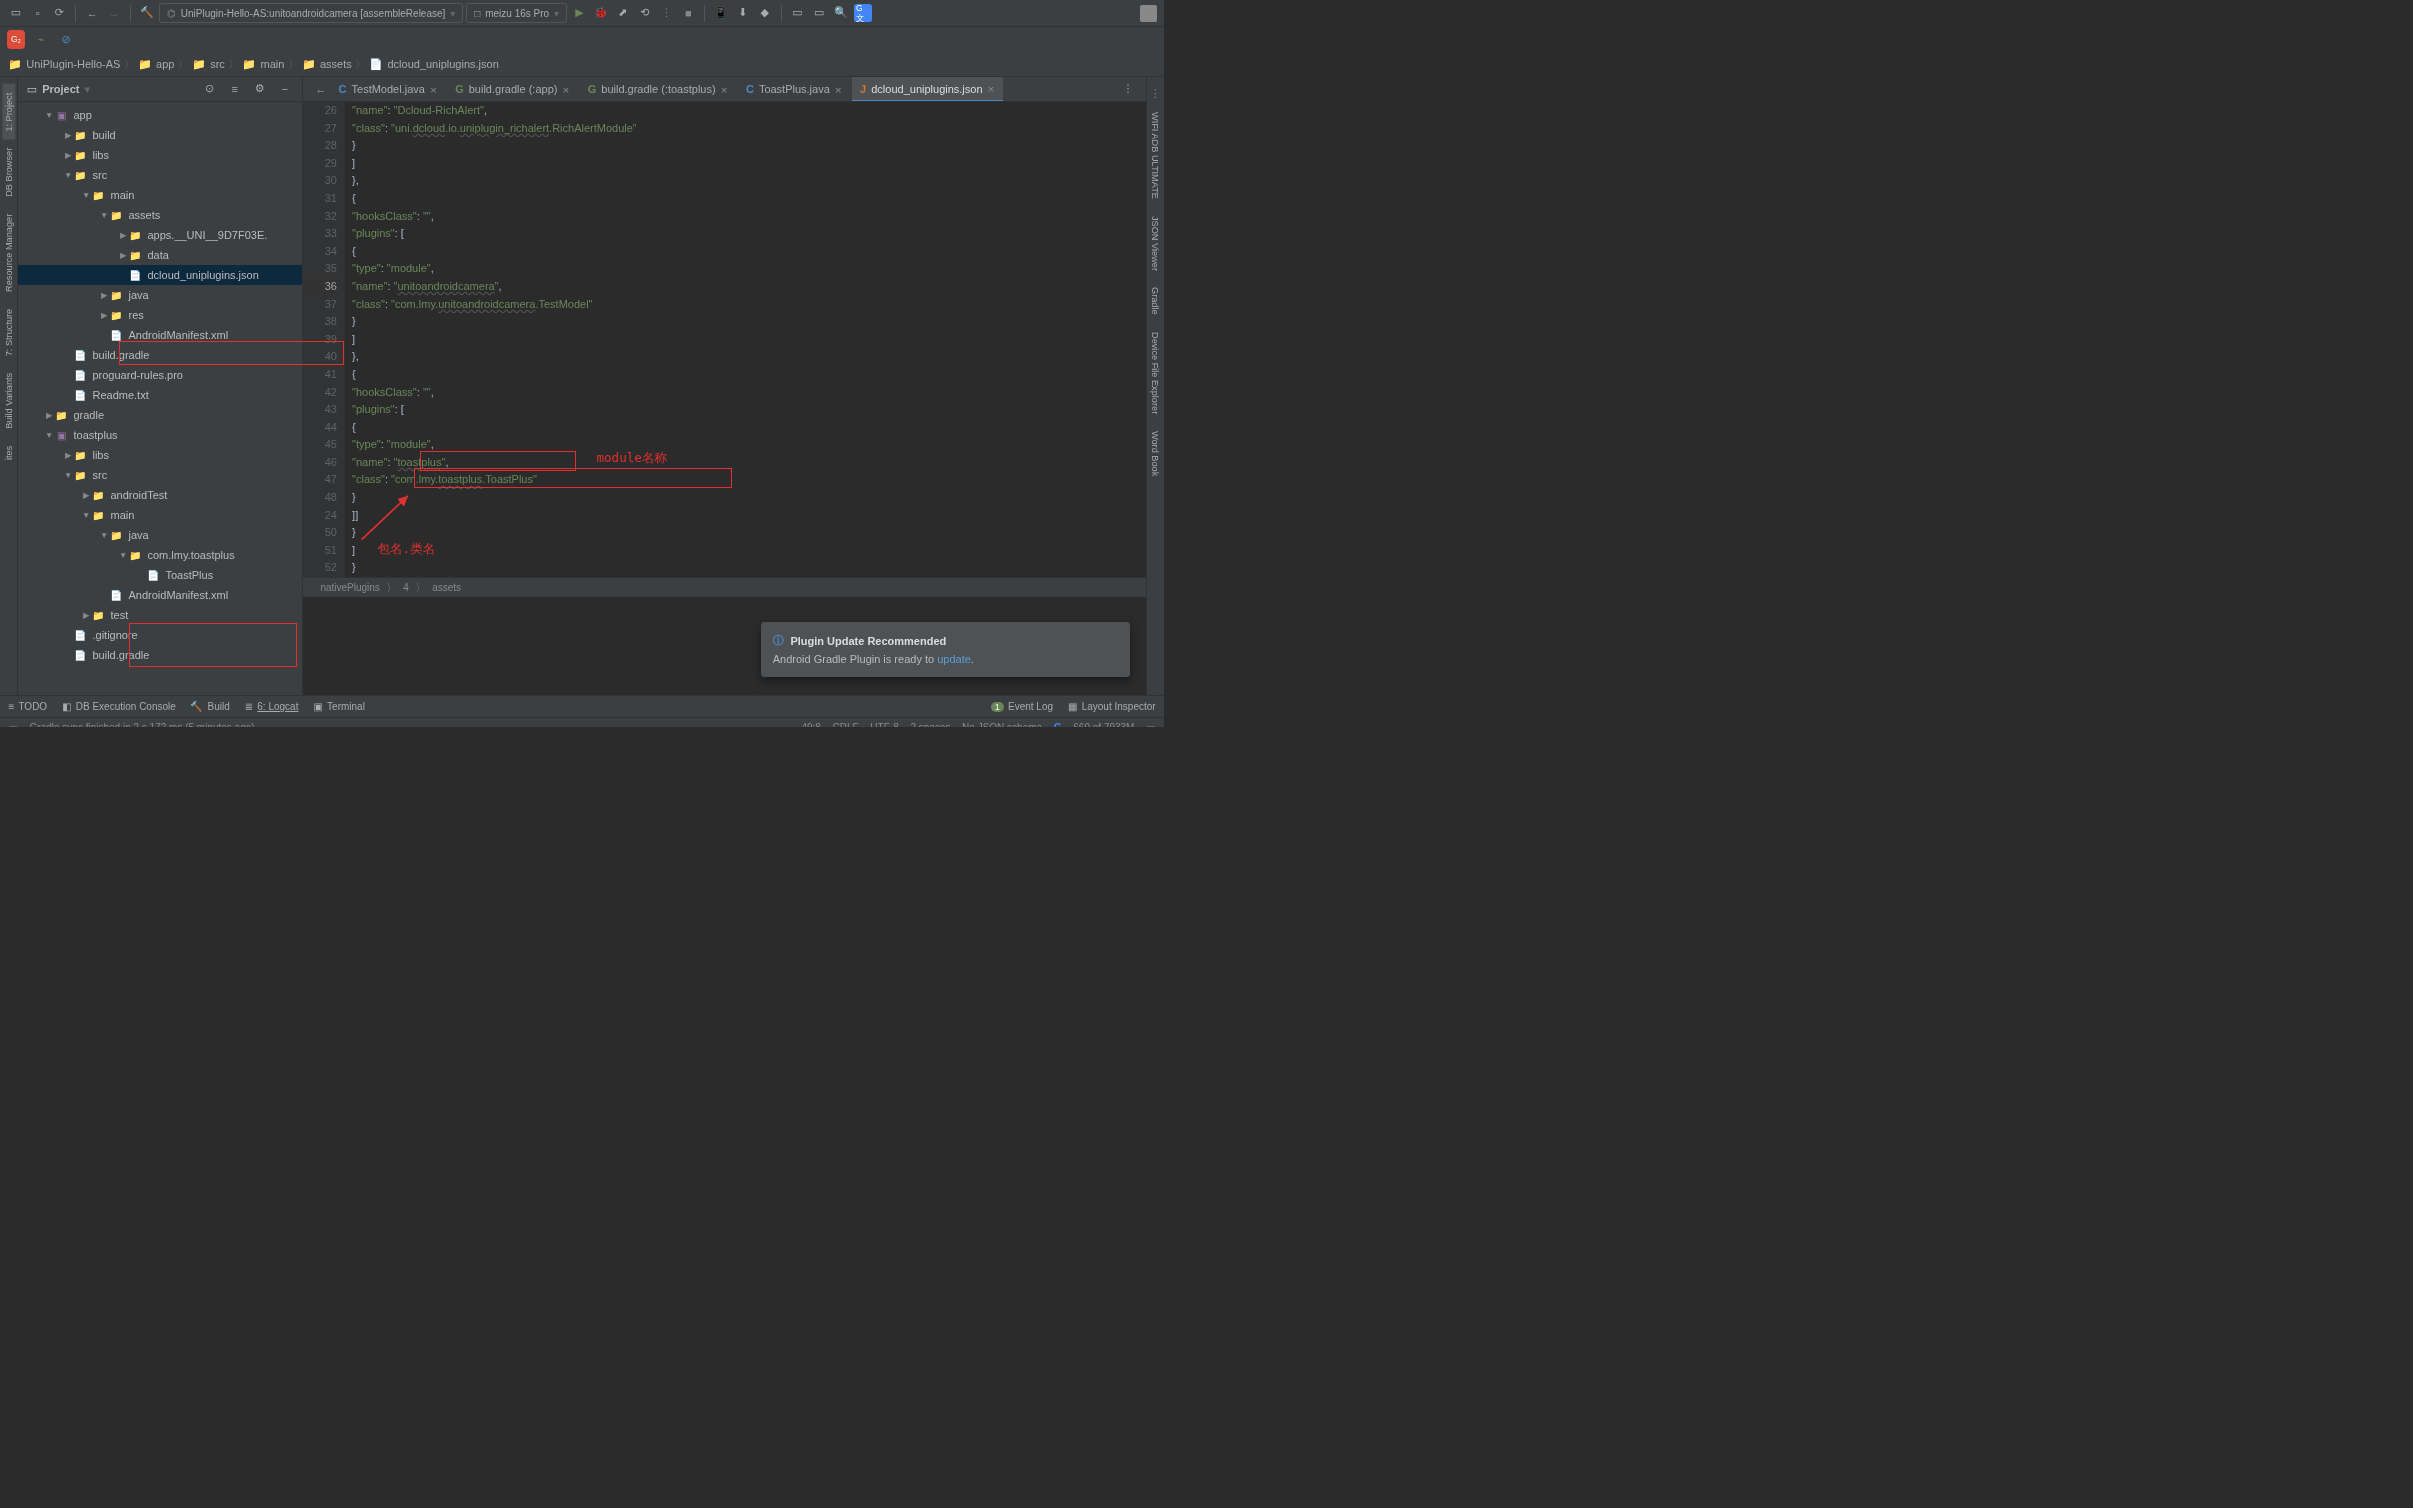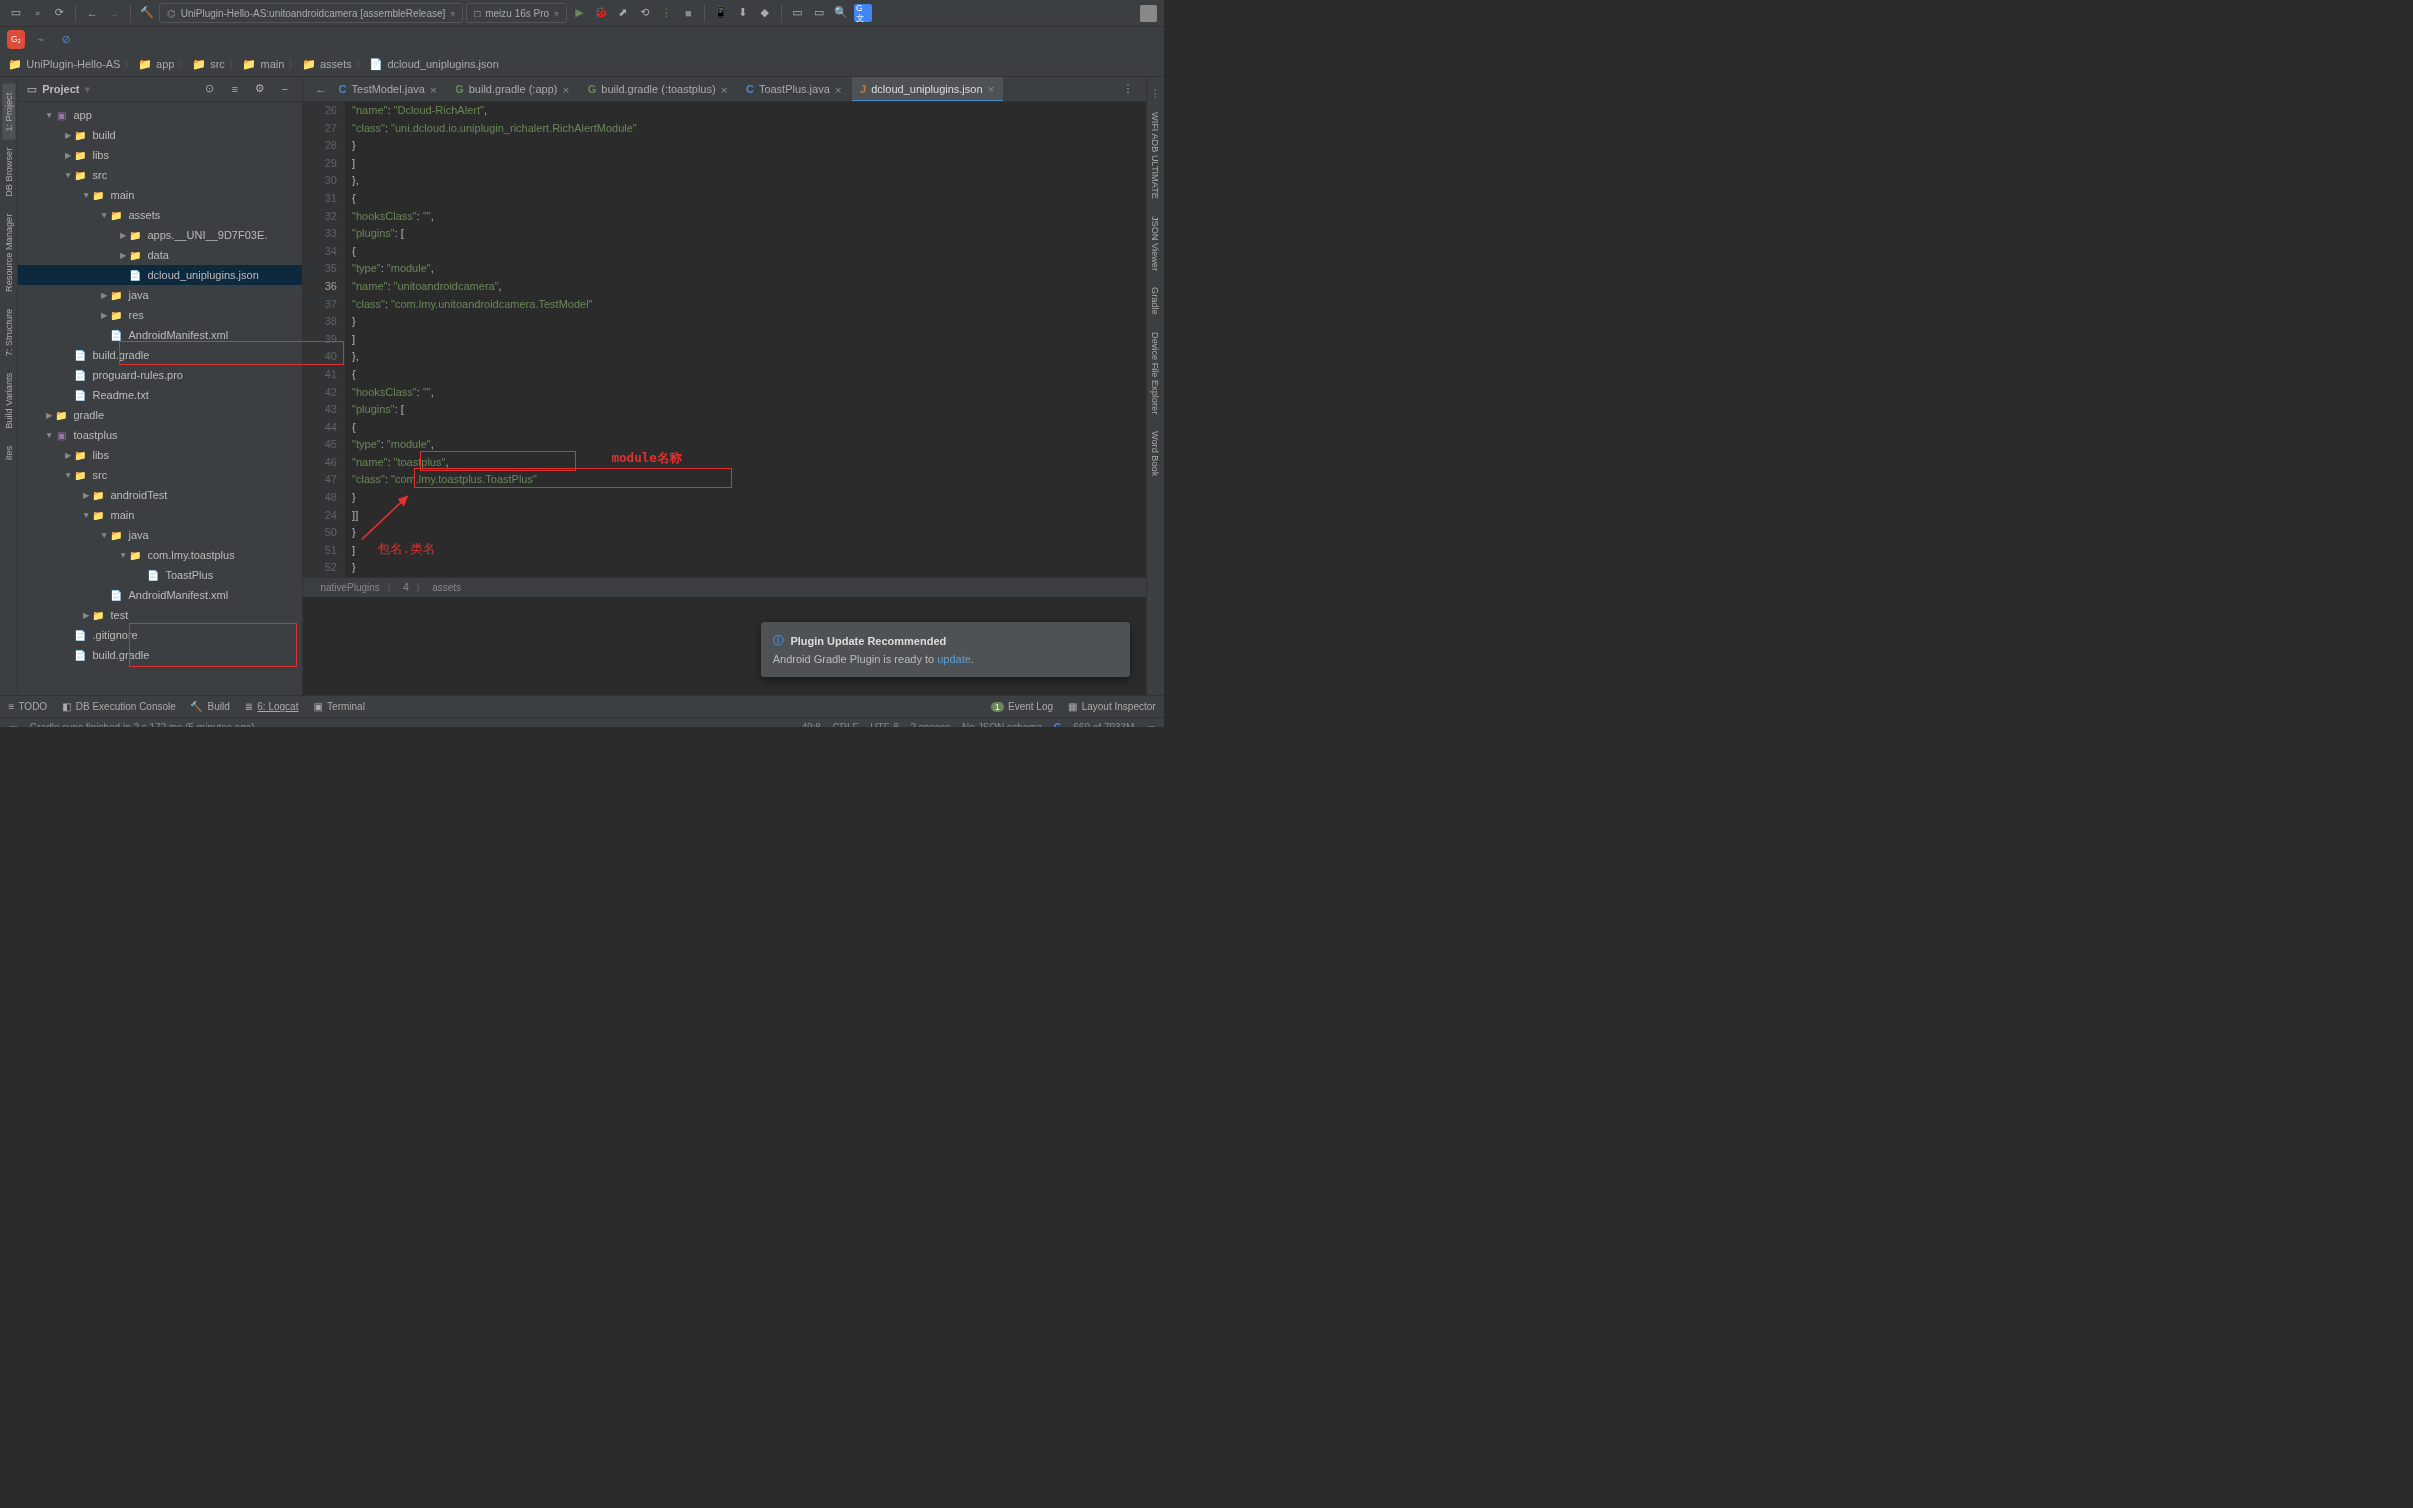--- a/index.html
+++ b/index.html
@@ -33,21 +33,21 @@
 .tabs { height:25px; background:#3c3f41; border-bottom:0.8px solid #323232; display:flex; align-items:center; padding:0 8.4px; }
 .tabs-nav { display:flex; gap:1.7px; margin-right:auto; }
 .tab { height:23.5px; display:flex; align-items:center; padding:0 8.4px; gap:5px; color:#aaa; cursor:pointer; font-size:11px; }
 .tab.active { background:#4e5254; border-bottom:1.7px solid #4a88c7; color:#ddd; }
 .tab-close { color:#888; font-size:11.7px; }
 .gutter-nums { width:42px; background:#313335; text-align:right; padding-right:8.4px; color:#606366; font-family:'Menlo',monospace; font-size:11px; line-height:17.6px; }
 .gutter-nums .hl { background:#323232; color:#a4a3a3; }
 .code { flex:1; background:#2b2b2b; font-family:'Menlo',monospace; font-size:11px; line-height:17.6px; padding:0 6.7px; color:#a9b7c6; position:relative; }
 .code-body { display:flex; }
 .str { color:#6a8759; }
-.underline { text-decoration-style:wavy; text-decoration-color:#555;margin-top:36px; }
+.underline { text-decoration:underline; text-decoration-style:wavy; text-decoration-color:#555;margin-top:36px; }
 .redbox { position:absolute; border:1.7px solid #e03030; pointer-events:none; }
 .arrow-svg { position:absolute; pointer-events:none; }
 .ann-text { position:absolute; color:#e03030; font-family:'Menlo',monospace; font-size:12.6px; }
 .crumb-bar { height:20px; background:#3c3f41; border-top:0.8px solid #323232; display:flex; align-items:center; padding:0 17px; gap:6.7px; color:#888; font-size:10px; }
 .bottom-bar { height:22px; background:#3c3f41; border-top:0.8px solid #323232; display:flex; align-items:center; padding:0 8.4px; gap:15px; }
 .bb-item { display:flex; align-items:center; gap:4.2px; color:#aaa; font-size:10px; cursor:pointer; }
 .status-bar { height:20px; background:#3c3f41; border-top:0.8px solid #323232; display:flex; align-items:center; padding:0 8.4px; gap:11.7px; font-size:10px; color:#888; }
 .notification { position:absolute; right:34px; bottom:50px; width:369px; background:#4e5254; border-radius:3.4px; padding:11.7px; box-shadow:0 3.4px 10px rgba(0,0,0,.4); }
 .notif-title { color:#ddd; font-weight:bold; margin-bottom:5px; display:flex; align-items:center; gap:6.7px; }
 .notif-body { color:#bbb; }
@@ -381,21 +381,21 @@
           <div>            <span class="str">"type"</span>: <span class="str">"module"</span>,</div>
           <div>            <span class="str">"name"</span>: <span class="str">"<span class="underline">toastplus</span>"</span>,</div>
           <div>            <span class="str">"class"</span>: <span class="str">"com.lmy.<span class="underline">toastplus</span>.ToastPlus"</span></div>
           <div>          }</div>
           <div>        ]]</div>
           <div>      }</div>
           <div>    ]</div>
           <div>}</div>
           <div class="redbox" style="top: 349px; left: 75px; width: 156px; height: 20px;"></div>
           <div class="redbox" style="top: 366px; left: 69px; width: 318px; height: 20px;"></div>
-          <div class="ann-text" style="top: 347px; left: 266px; font-weight: bold;">module名称</div>
+          <div class="ann-text" style="top: 347px; left: 251px;">module名称</div>
           <div class="ann-text" style="top: 438px; left: 32px;">包名.类名</div>
           <svg class="arrow-svg" width="101" height="59" style="top: 387px; left: -17px;" viewBox="0 0 120 70">
             <defs>
               <marker id="ah" markerWidth="8" markerHeight="8" refX="6" refY="3" orient="auto">
                 <path d="M0,0 L6,3 L0,6 Z" fill="#e03030"></path>
               </marker>
             </defs>
             <line x1="40" y1="60" x2="95" y2="8" stroke="#e03030" stroke-width="2" marker-end="url(#ah)"></line>
           </svg>
         </div>

